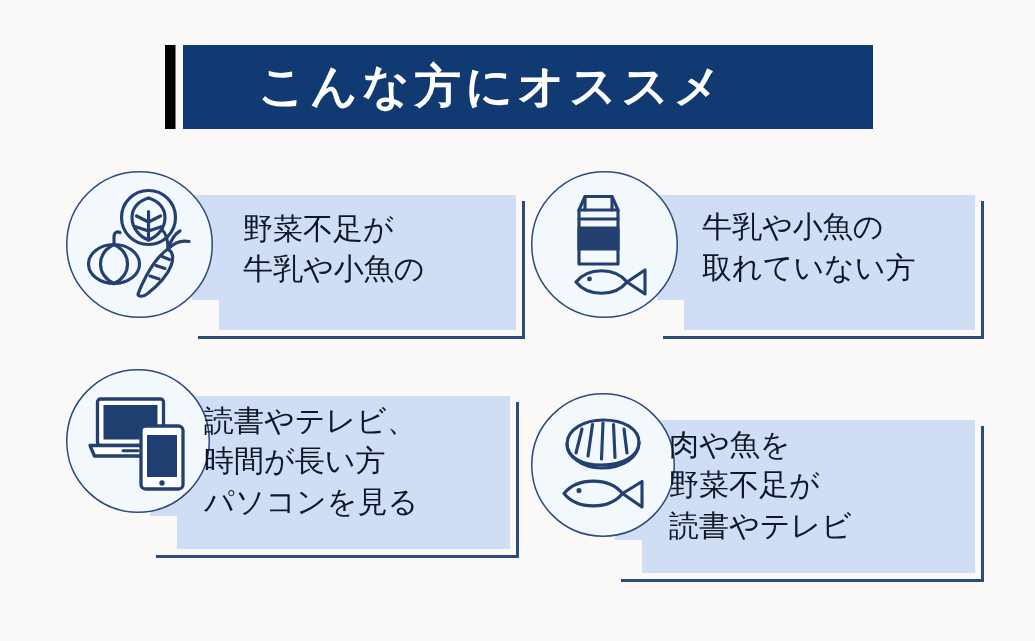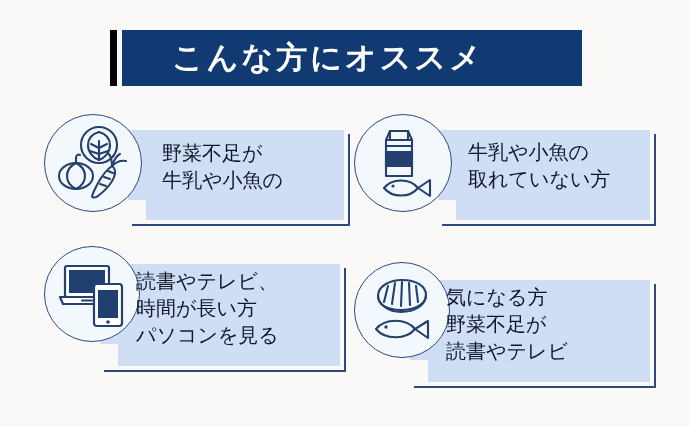--- a/index.html
+++ b/index.html
@@ -236,19 +236,19 @@
         <path d="M41 7 L42 29"></path>
         <path d="M48 10 L50 26"></path>
 
         <path d="M8 53 C17 42 38 42 47 53 C38 64 17 64 8 53 Z"></path>
         <path d="M47 53 L60 45 L60 62 Z"></path>
         <circle cx="18" cy="51" r="1.7" fill="#23406e" stroke="none"></circle>
       </g>
     </svg>
 
     <div class="card-text" style="left:96px; top:24px; font-size:20px;">
-      <span class="ln">気になる方</span>
+      <span class="ln">肉や魚を</span>
       <span class="ln">野菜不足が</span>
       <span class="ln">読書やテレビ</span>
     </div>
   </div>
 
 </div>
 
 </body></html>

